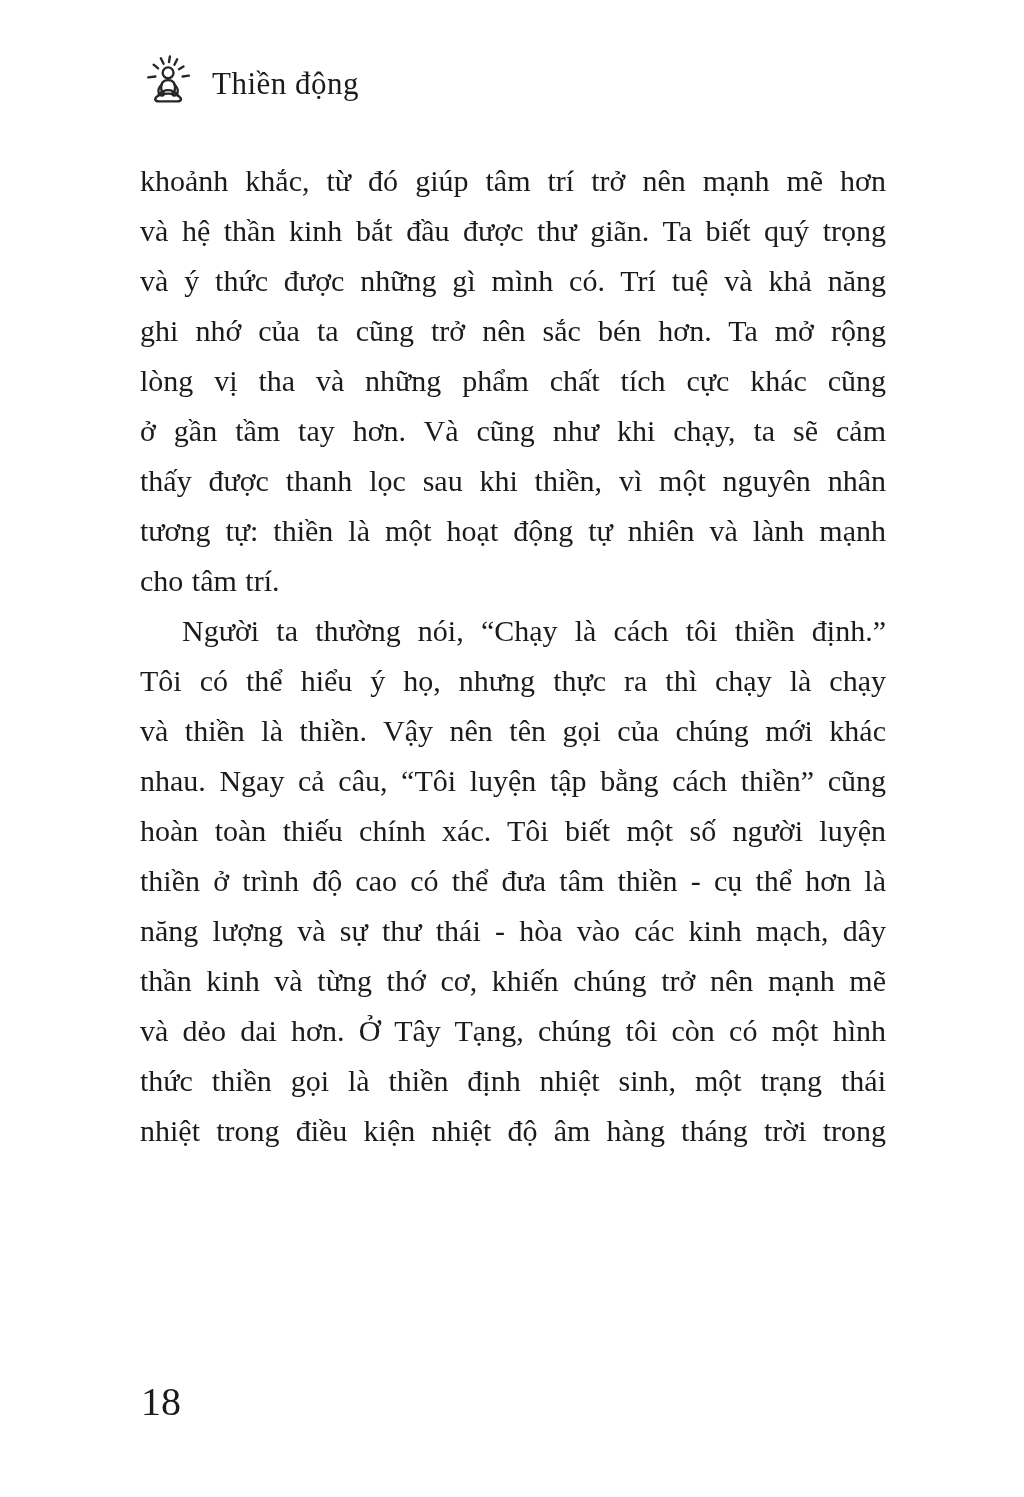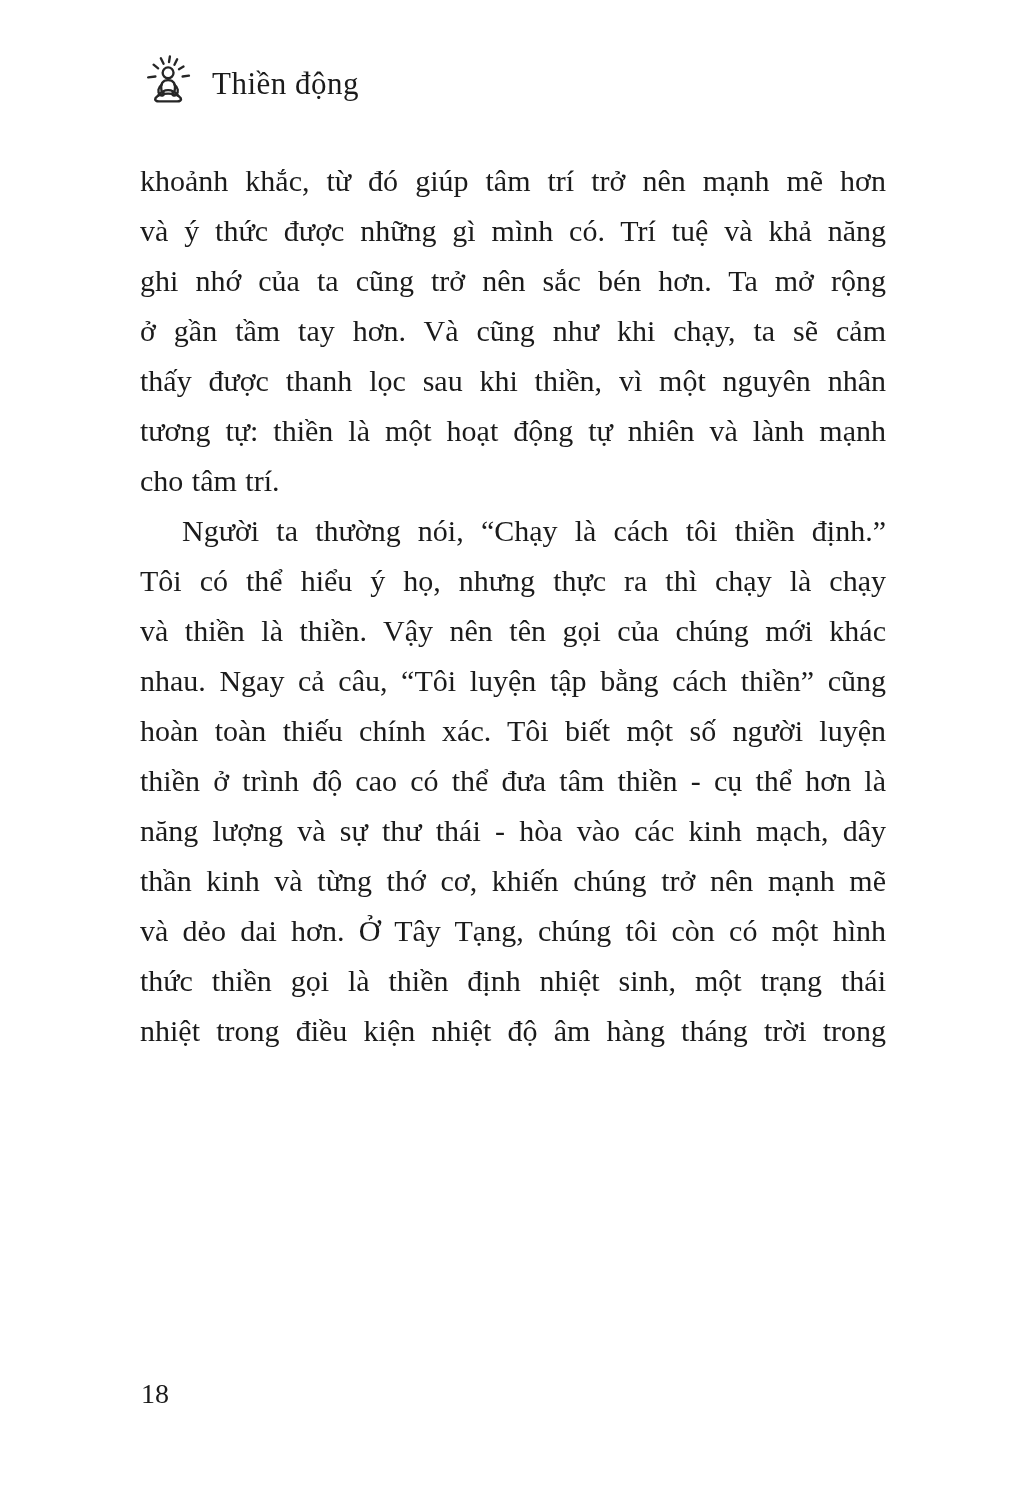--- a/index.html
+++ b/index.html
@@ -59,21 +59,21 @@
   .line.para-end {
     text-align-last: left;
   }
   .line.indented {
     padding-left: 42px;
   }
   .page-number {
     position: absolute;
     left: 141px;
     top: 1378px;
-    font-size: 28px;
+    font-size: 40px;
     color: #1b1b1b;
   }
 </style>
 </head>
 <body>
 
 <div class="page">
 
   <div class="running-header">
     <span class="header-icon">
@@ -101,22 +101,24 @@
         </g>
       </svg>
     </span>
     <span class="header-title">Thiền động</span>
   </div>
 
   <div class="content">
 
     <div class="para">
       <div class="line">khoảnh khắc, từ đó giúp tâm trí trở nên mạnh mẽ hơn</div>
+      <div class="line">và hệ thần kinh bắt đầu được thư giãn. Ta biết quý trọng</div>
       <div class="line">và ý thức được những gì mình có. Trí tuệ và khả năng</div>
       <div class="line">ghi nhớ của ta cũng trở nên sắc bén hơn. Ta mở rộng</div>
+      <div class="line">lòng vị tha và những phẩm chất tích cực khác cũng</div>
       <div class="line">ở gần tầm tay hơn. Và cũng như khi chạy, ta sẽ cảm</div>
       <div class="line">thấy được thanh lọc sau khi thiền, vì một nguyên nhân</div>
       <div class="line">tương tự: thiền là một hoạt động tự nhiên và lành mạnh</div>
       <div class="line para-end">cho tâm trí.</div>
     </div>
 
     <div class="para">
       <div class="line indented">Người ta thường nói, “Chạy là cách tôi thiền định.”</div>
       <div class="line">Tôi có thể hiểu ý họ, nhưng thực ra thì chạy là chạy</div>
       <div class="line">và thiền là thiền. Vậy nên tên gọi của chúng mới khác</div>

